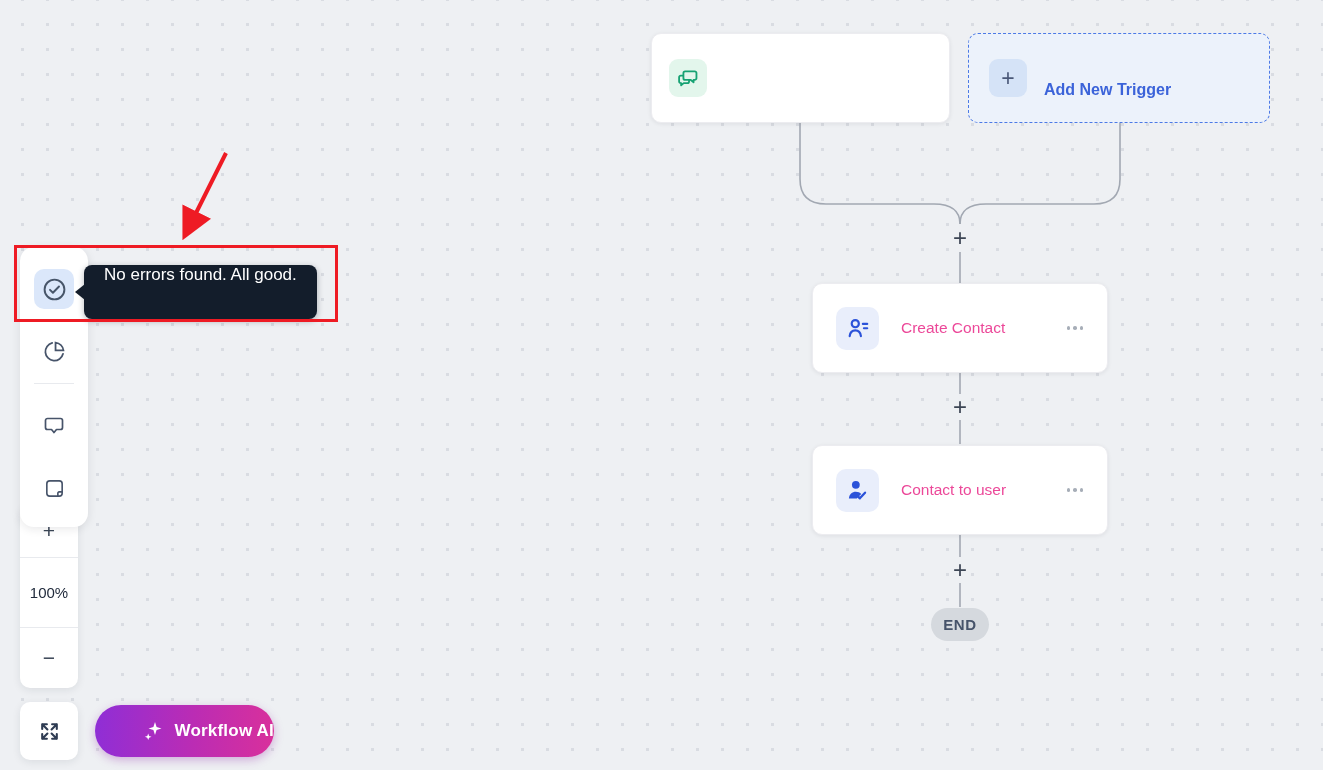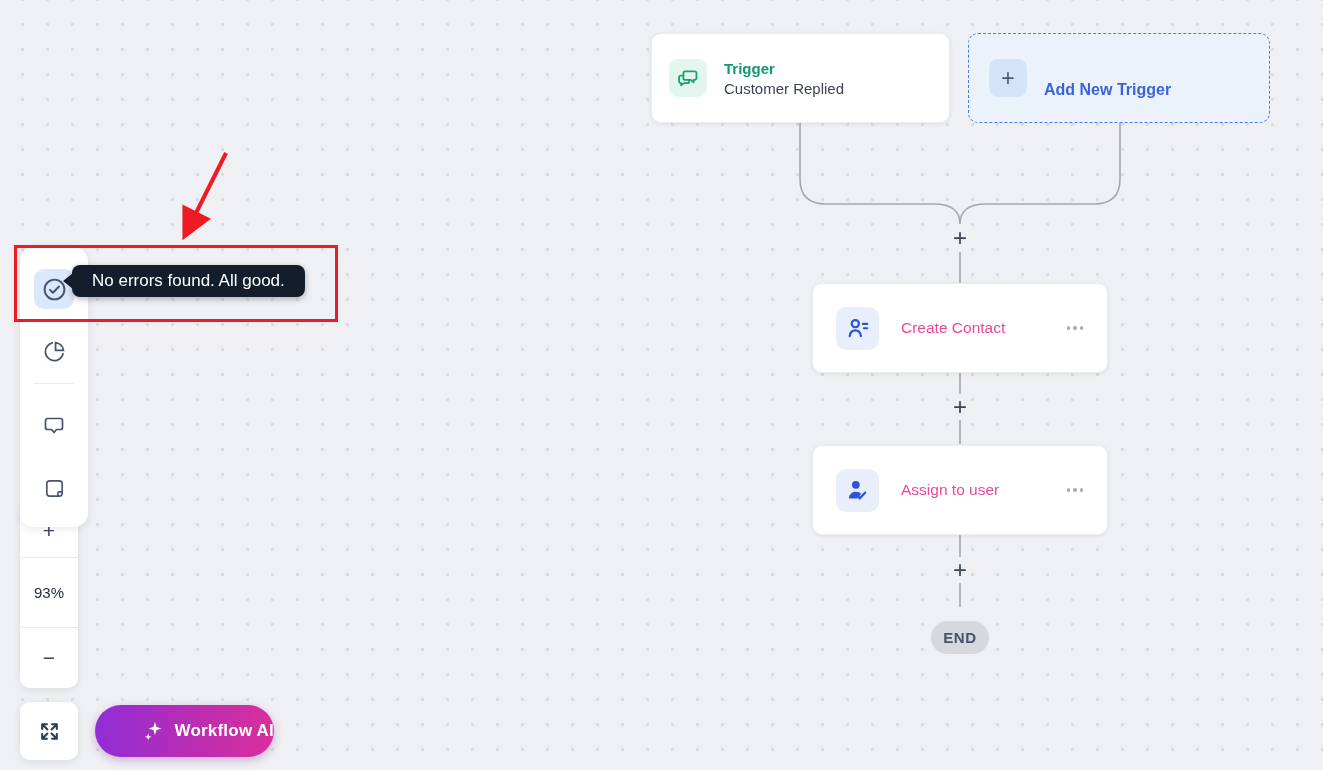--- a/index.html
+++ b/index.html
@@ -44,21 +44,21 @@
   .ellipsis i { width:3.5px; height:3.5px; border-radius:50%; background:#a7aeb8; display:block; }
 
   .plus-node {
     position:absolute; left:946px; width:28px; text-align:center; z-index:2;
     font-size:24px; font-weight:400; color:#3c4554; cursor:pointer; line-height:24px;
     text-shadow:0 0 4px #eef0f3;
   }
   .end-pill {
     position:absolute; left:931px; top:608px; width:58px; height:33px; z-index:2;
     background:#d5d9de; border-radius:17px; display:flex; align-items:center; justify-content:center;
-    font-size:15px; font-weight:700; color:#46536a; letter-spacing:.6px;margin-top:13px;
+    font-size:15px; font-weight:700; color:#46536a; letter-spacing:.6px;
   }
 
   
   .tools-panel {
     position:absolute; left:20px; top:247px; width:68px; height:280px; z-index:5;
     background:#fff; border-radius:14px; box-shadow:0 2px 10px rgba(25,30,40,.10);
   }
   .tool-btn { position:absolute; left:50%; transform:translateX(-50%); display:flex;
     align-items:center; justify-content:center; cursor:pointer; }
   .check-btn { width:40px; height:40px; top:22px; background:#dbe7fa; border-radius:10px; }
@@ -84,23 +84,23 @@
     position:absolute; left:95px; top:705px; width:179px; height:52px; z-index:3;
     border-radius:26px; border:none; cursor:pointer;
     background:linear-gradient(92deg,#8f2ed6 0%,#bb2cb4 55%,#d9309b 100%);
     box-shadow:0 3px 10px rgba(150,45,170,.35);
     display:flex; align-items:center; justify-content:flex-end; gap:10px;
   }
   .workflow-ai-label { color:#fff; font-size:17px; font-weight:700; letter-spacing:.2px; }
 
   
   .tooltip {
-    position:absolute; left:72px; top:265px; height:32px; z-index:8;
+    position:absolute; left:84px; top:265px; height:54px; z-index:8;
     background:#131d2b; border-radius:8px; color:#fff; font-size:17px;
-    display:flex; align-items:center; padding:0 20px; white-space:nowrap;
+    display:flex; align-items:flex-start; padding:0 20px; white-space:nowrap;
     box-shadow:0 2px 6px rgba(10,15,25,.3);
   }
   .tooltip-arrow {
     position:absolute; left:-9px; top:50%; transform:translateY(-50%);
     width:0; height:0; border-top:8px solid transparent; border-bottom:8px solid transparent;
     border-right:10px solid #131d2b;
   }
   .annotation-rect {
     position:absolute; left:14px; top:245px; width:324px; height:77px; z-index:9;
     border:3px solid #ee1b24; pointer-events:none;
@@ -123,24 +123,20 @@
     </g>
   </svg>
 
   <div class="card trigger-card">
     <span class="icon-box trigger-icon-box">
       <svg width="23" height="23" viewBox="0 0 24 24" fill="none" stroke="#17a273" stroke-width="1.9" stroke-linejoin="round">
         <path d="M8.5 4.5h10a1.8 1.8 0 0 1 1.8 1.8v5.4a1.8 1.8 0 0 1-1.8 1.8h-1.2v2.4l-2.9-2.4h-5.9a1.8 1.8 0 0 1-1.8-1.8V6.3a1.8 1.8 0 0 1 1.8-1.8z"></path>
         <path d="M12.6 13.5v1.6a1.7 1.7 0 0 1-1.7 1.7H7l-2.7 2.3v-2.3h-.4a1.7 1.7 0 0 1-1.7-1.7v-4.4a1.7 1.7 0 0 1 1.7-1.7h2.8"></path>
       </svg>
     </span>
-    <span class="trigger-texts">
-      <span class="trigger-type">Trigger</span>
-      <span class="trigger-event">Customer Replied</span>
-    </span>
   </div>
 
   <div class="add-trigger-card">
     <span class="icon-box add-trigger-icon-box">+</span>
     <span class="add-trigger-label">Add New Trigger</span>
   </div>
 
   <div class="plus-node" style="top:226px;">+</div>
 
   <div class="card action-card first">
@@ -163,21 +159,21 @@
   <div class="plus-node" style="top:395px;">+</div>
 
   <div class="card action-card second">
     <span class="icon-box action-icon-box">
       <svg width="26" height="26" viewBox="0 0 24 24">
         <circle cx="10" cy="7.2" r="3.6" fill="#2b52d9"></circle>
         <path d="M3.6 19.8c.3-4 3-6.2 6.4-6.2 2 0 3.8.8 5 2.1l-4.1 4.1H3.6z" fill="#2b52d9"></path>
         <path d="M11.3 17.3l2.4 2.4 4.8-5.2" fill="none" stroke="#2b52d9" stroke-width="2.1" stroke-linecap="round" stroke-linejoin="round"></path>
       </svg>
     </span>
-    <span class="action-label">Assign to user</span>
+    <span class="action-label">Contact to user</span>
     <span class="ellipsis">
         <i></i>
         <i></i>
         <i></i>
       </span>
   </div>
 
   <div class="plus-node" style="top:558px;">+</div>
 
   <div class="end-pill">END</div>
@@ -204,21 +200,21 @@
     <span class="tool-btn" style="top:228px;width:40px;height:26px;">
       <svg width="23" height="23" viewBox="0 0 24 24" fill="none" stroke="#47546a" stroke-width="1.7" stroke-linejoin="round">
         <rect x="4" y="4" width="16" height="16" rx="3"></rect>
         <path d="M15.5 20v-3.2a1.3 1.3 0 0 1 1.3-1.3H20"></path>
       </svg>
     </span>
   </div>
 
   <div class="zoom-panel">
     <div class="zoom-row zoom-in-row">+</div>
-    <div class="zoom-row zoom-level-row">93%</div>
+    <div class="zoom-row zoom-level-row">100%</div>
     <div class="zoom-row zoom-out-row">−</div>
   </div>
 
   <div class="fullscreen-btn">
     <svg width="25" height="25" viewBox="0 0 24 24" fill="none" stroke="#2e3b52" stroke-width="2" stroke-linecap="round" stroke-linejoin="round">
       <path d="M10 10 5 5 M5 9.5V5h4.5"></path>
       <path d="M14 10l5-5 M14.5 5H19v4.5"></path>
       <path d="M10 14l-5 5 M5 14.5V19h4.5"></path>
       <path d="M14 14l5 5 M19 14.5V19h-4.5"></path>
     </svg>

